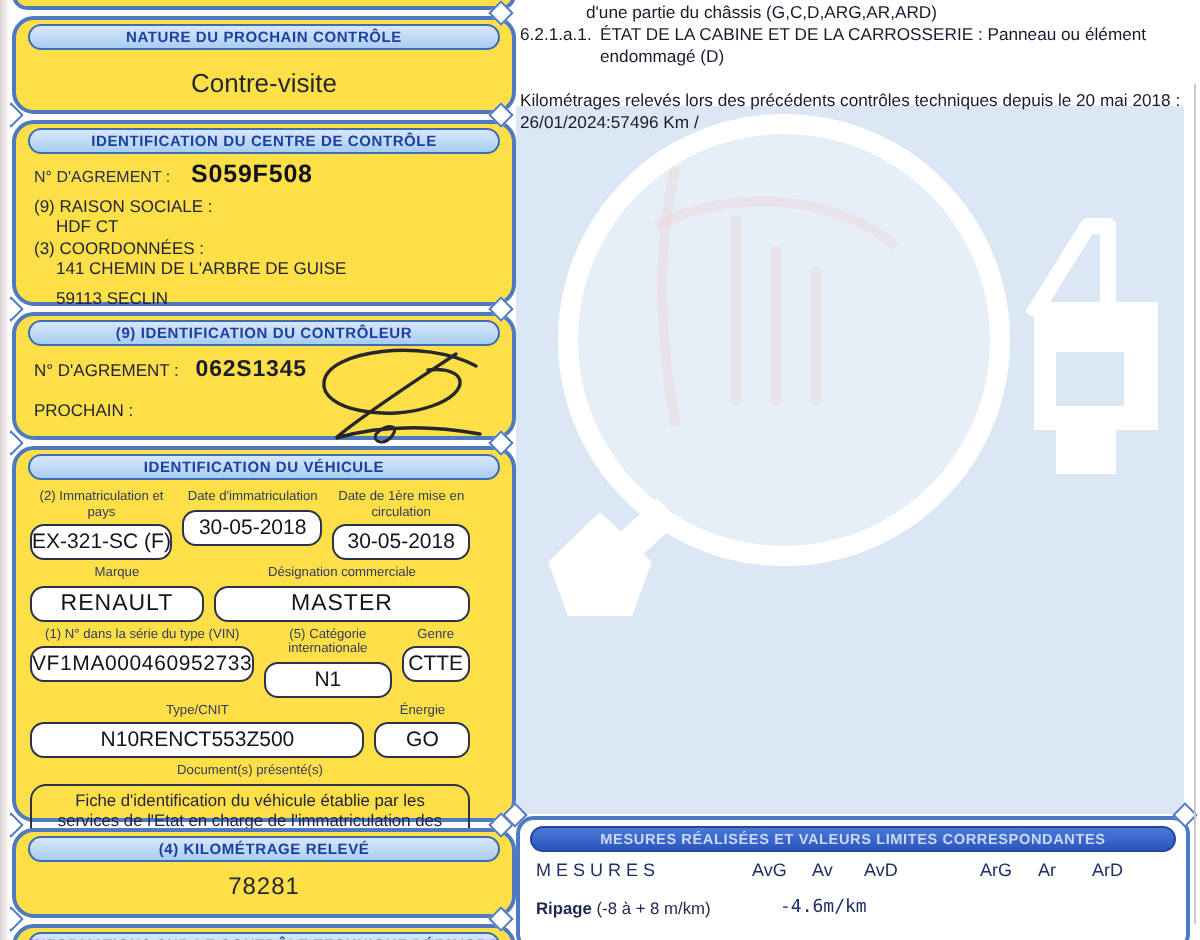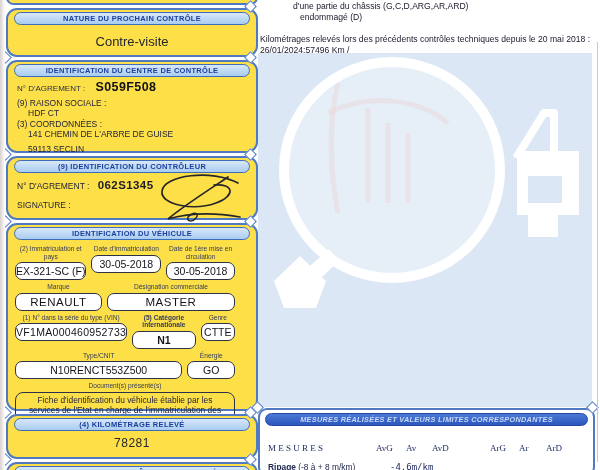--- a/index.html
+++ b/index.html
@@ -70,21 +70,21 @@
   .veh-box.big { font-size:11.5px; letter-spacing:0.5px; }
   .veh-box.vin { letter-spacing:0.3px; }
   .doc-box {
     width:100%; height:37px; border:1.4px solid #2e3248; border-radius:8px;
     font-size:8.4px; color:#23233a; text-align:center;
     display:flex; align-items:center; justify-content:center;
     padding:2px 8px; line-height:10px;
   }
   .w-immat { width:80px; } .w-dimm { width:78px; } .w-circ { width:77px; }
   .w-marque { width:95px; } .w-desig { width:140px; }
-  .w-vin { width:124px; } .w-cat { width:72px;font-weight:bold; } .w-genre { width:39px; }
+  .w-vin { width:124px; } .w-cat { width:72px; } .w-genre { width:39px; }
   .w-type { width:183px; } .w-ener { width:52px; }
   .w-doc { width:236px; }
 
   .km-value { margin-top:5px; text-align:center; font-size:12px; color:#26262e; letter-spacing:0.5px; }
 
   
   .diamond {
     position:absolute; width:9px; height:9px; background:#ffffff;
     border:1.5px solid #4f7ac2; transform:rotate(45deg); z-index:3;
   }
@@ -103,24 +103,24 @@
 
   .mesures-sec {
     position:absolute; left:258px; top:408px; width:337px; height:68px;
     background:#ffffff; border:2px solid #4f7ac2; border-radius:9px; z-index:2;
   }
   .mesures-band {
     margin:3px 5px 0 5px; height:13px; line-height:12px;
     background:linear-gradient(180deg,#4a79d6,#2b56bd);
     border:1px solid #2546a0; border-radius:7px;
     text-align:center; font-size:7.3px; font-weight:bold;
-    color:#c9d9f6; letter-spacing:0.3px; white-space:nowrap;font-style:italic;
-  }
-  .mesures-row { position:relative; height:17px; margin-top:17px;
-    font-family:Liberation Serif, serif; font-size:9px; color:#232d66; }
+    color:#c9d9f6; letter-spacing:0.3px; white-space:nowrap;
+  }
+  .mesures-row { position:relative; height:17px; margin-top:4px;
+    font-family:Liberation Sans, sans-serif; font-size:9px; color:#232d66; }
   .m-pos { position:absolute; top:0; white-space:nowrap; }
   .m-label { left:8px; }
   .m-avg { left:116px; } .m-av { left:146px; } .m-avd { left:172px; }
   .m-arg { left:230px; } .m-ar { left:259px; } .m-ard { left:286px; }
   .ripage-row { position:relative; height:14px; margin-top:2px; font-size:8.4px; color:#20284f;padding-left:20px; }
   .ripage-label { position:absolute; left:8px; font-weight:bold; white-space:nowrap; }
   .ripage-range { font-weight:normal; }
   .ripage-value { position:absolute; left:130px; font-family:"DejaVu Sans Mono", monospace; font-size:9px; color:#232d66; white-space:nowrap; }
 </style>
 </head>
@@ -155,21 +155,21 @@
     </div>
   </div>
 
   <div class="sec sec-controleur">
     <div class="band">(9) IDENTIFICATION DU CONTRÔLEUR</div>
     <div class="ctrl-body">
       <div class="ctrl-row">
         <span>N° D'AGREMENT :</span>
         <span class="ctrl-agr-value">062S1345</span>
       </div>
-      <div>SIGNATURE :</div>
+      <div>PROCHAIN :</div>
       <svg class="signature-svg" width="112" height="52" viewBox="0 0 112 52">
         <path d="M96,10 C70,-4 22,2 20,18 C18,32 52,38 74,30 C94,23 92,10 72,12" fill="none" stroke="#26262c" stroke-width="1.7" stroke-linecap="round"></path>
         <path d="M86,4 C68,16 40,34 26,46 C40,42 64,38 98,44" fill="none" stroke="#26262c" stroke-width="1.7" stroke-linecap="round"></path>
         <path d="M46,44 C52,38 58,40 54,45 C50,50 44,48 46,44" fill="none" stroke="#26262c" stroke-width="1.5" stroke-linecap="round"></path>
       </svg>
     </div>
   </div>
 
   <div class="sec sec-vehicule">
     <div class="band">IDENTIFICATION DU VÉHICULE</div>
@@ -249,20 +249,23 @@
   <div class="diamond" style="left:1px;   top:217px;"></div>
   <div class="diamond" style="left:246px; top:408px;"></div>
   <div class="diamond" style="left:1px;   top:408px;"></div>
   <div class="diamond" style="left:246px; top:455px;"></div>
   <div class="diamond" style="left:1px;   top:455px;"></div>
   <div class="diamond" style="left:253px; top:403px;"></div>
   <div class="diamond" style="left:588px; top:403px;"></div>
 
   <div class="right-text">
     <div class="rt-line1">d'une partie du châssis (G,C,D,ARG,AR,ARD)</div>
+    <div>
+      <span class="rt-code">6.2.1.a.1.</span><span>ÉTAT DE LA CABINE ET DE LA CARROSSERIE : Panneau ou élément</span>
+    </div>
     <div class="rt-line3">endommagé (D)</div>
     <div class="rt-km">Kilométrages relevés lors des précédents contrôles techniques depuis le 20 mai 2018 :</div>
     <div>26/01/2024:57496 Km /</div>
   </div>
 
   <div class="watermark-panel">
     <svg width="334" height="354" viewBox="0 0 334 354">
 
       <g stroke="#e8b9b9" stroke-opacity="0.35" fill="none" stroke-width="5">
         <path d="M80,30 C70,70 72,120 80,160"></path>

